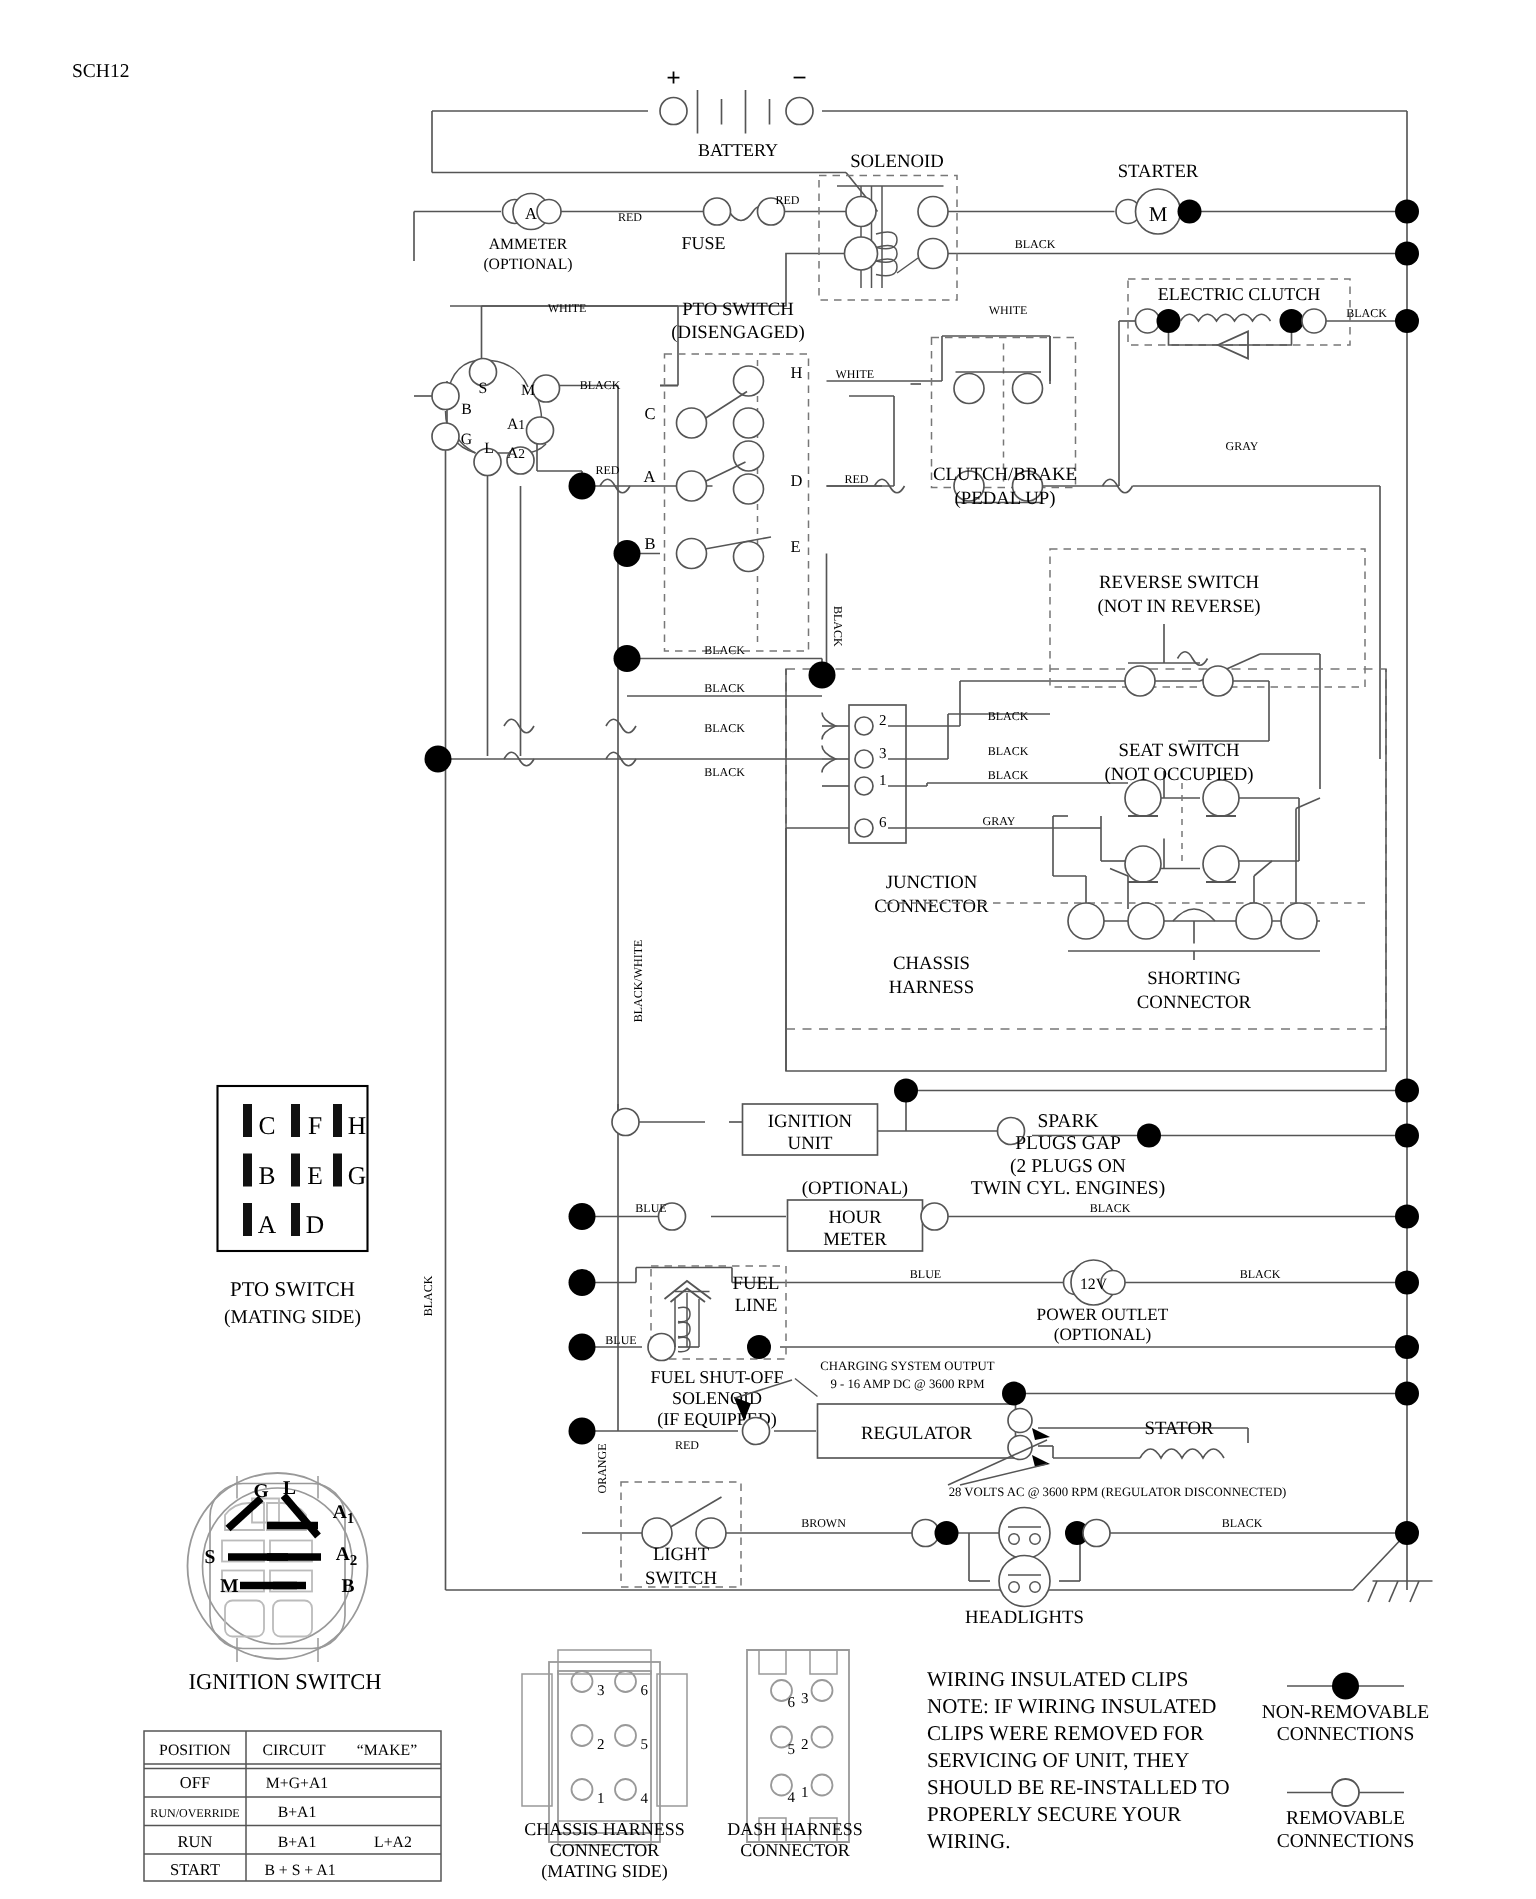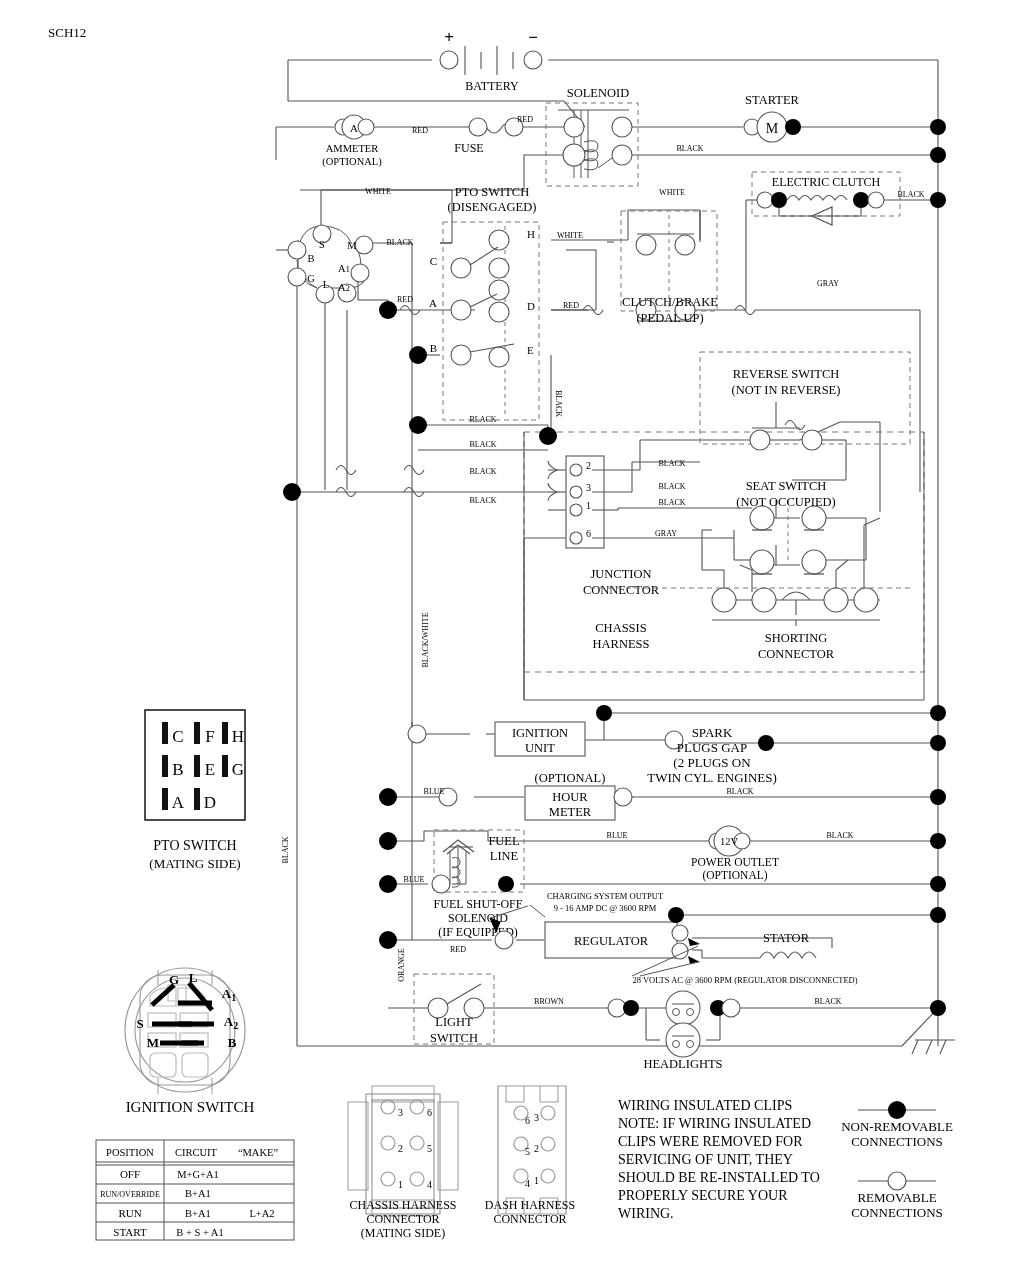--- a/index.html
+++ b/index.html
@@ -1,17 +1,17 @@
 <!DOCTYPE html>
 <html><head>
 <meta charset="utf-8">
 <style>
   html,body{margin:0;padding:0;background:#fff;}
   body{width:1024px;height:1266px;font-family:"Liberation Serif",serif;color:#000;position:relative;overflow:hidden;}
-  #root{position:absolute;inset:0;}
+  #root{position:absolute;inset:0;margin-top:14px;}
   svg{display:block;}
   text{font-family:"Liberation Serif",serif;fill:#000;}
 </style>
 </head>
 <body>
 
 <div id="root">
 <svg width="1024" height="1266" viewBox="0 0 1024 1266">
 
   <defs>

